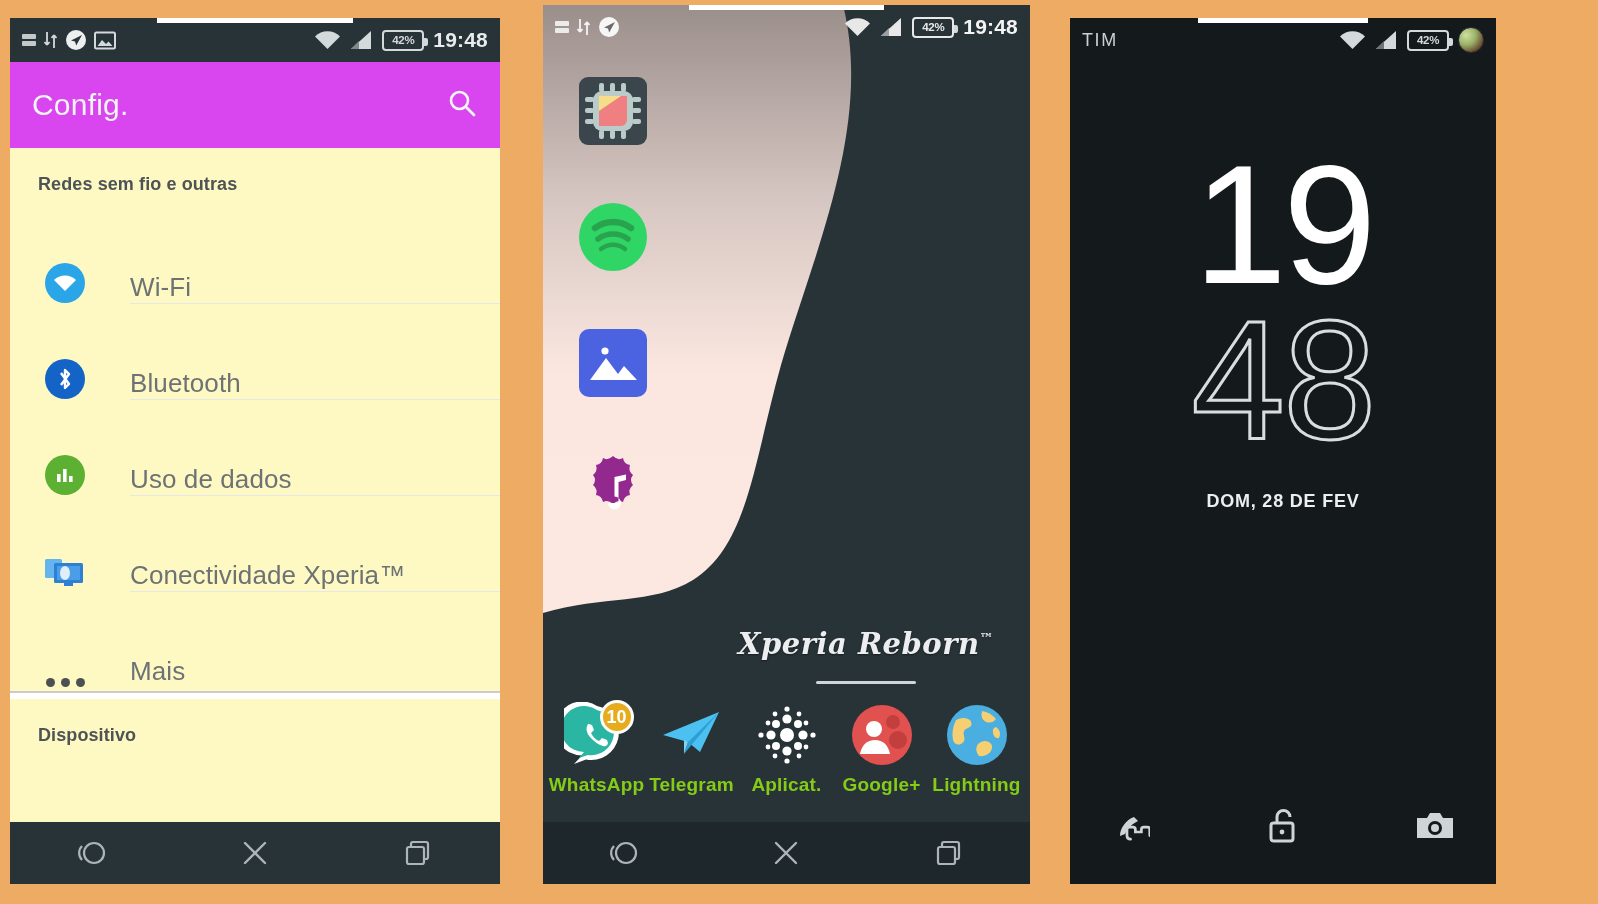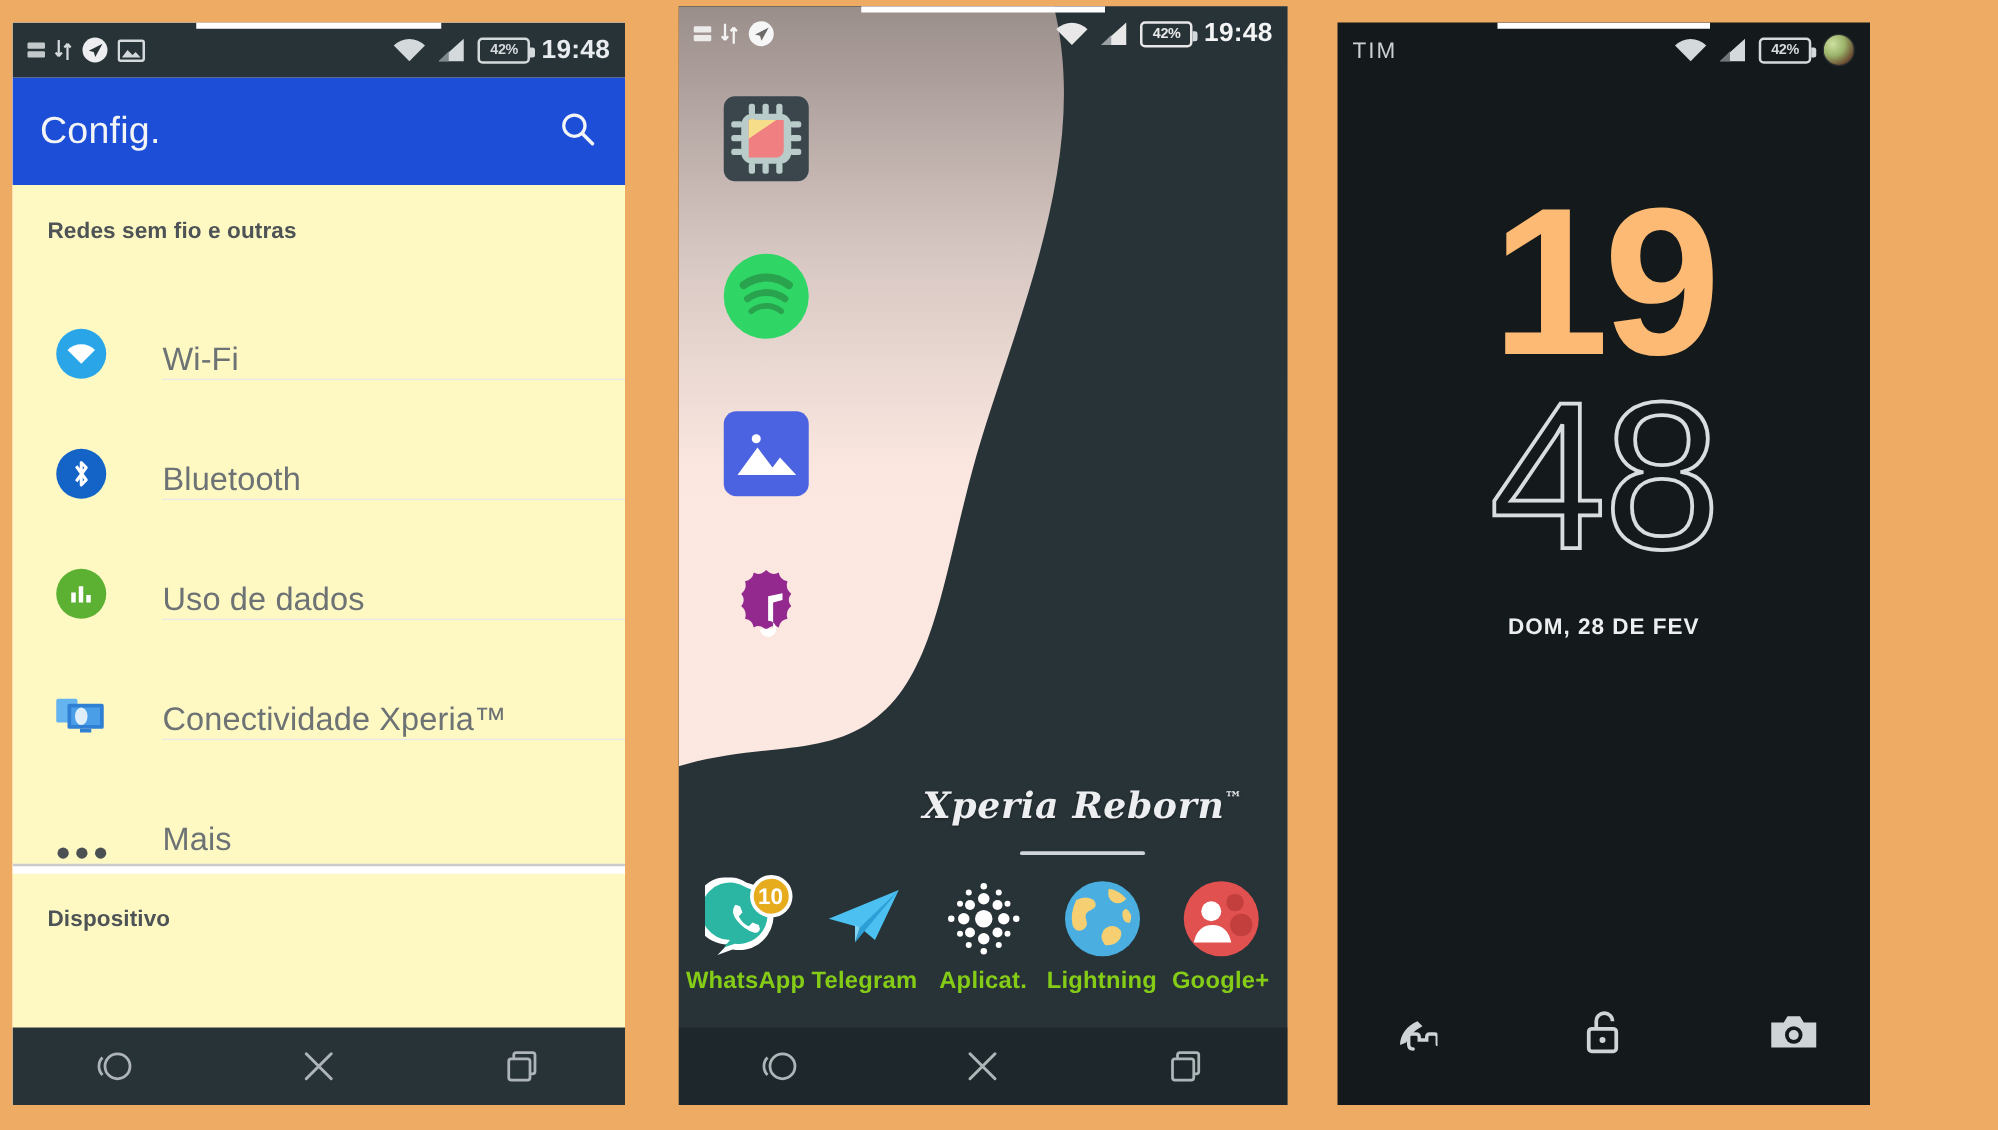--- a/index.html
+++ b/index.html
@@ -61,21 +61,21 @@
   .navbtn { flex: 1; display: flex; align-items: center; justify-content: center; }
 
   
   #panel-settings {
     left: 10px; top: 18px; width: 490px; height: 866px;
     background: #ffffff;
   }
   #panel-settings .statusbar { background: #283338; }
   .appbar {
     position: absolute; top: 44px; left: 0; right: 0; height: 86px;
-    background: #1d4ed8; display: flex; align-items: center;
+    background: #d946ef; display: flex; align-items: center;
     padding: 0 22px; z-index: 25;
   }
   .appbar-title { color: #f2f4f5; font-size: 30px; letter-spacing: .2px; }
   .appbar-search { margin-left: auto; }
   .settings-body {
     position: absolute; top: 130px; left: 0; right: 0; bottom: 0;
     background: #fef9c3; overflow: hidden;
   }
   .sec-head {
     font-size: 18px; font-weight: bold; color: #4e5356;
@@ -132,21 +132,21 @@
     display: flex; align-items: center; justify-content: center;
   }
 
   
   #panel-lock {
     left: 1070px; top: 18px; width: 426px; height: 866px;
     background: #141a1c;
   }
   .clock { position: absolute; left: 0; right: 0; top: 130px; text-align: center; z-index: 10; }
   .clock-h {
-    font-size: 168px; font-weight: bold; color: #fdba74;
+    font-size: 168px; font-weight: normal; color: #ffffff;
     line-height: .92; letter-spacing: -4px;
   }
   .clock-m {
     font-size: 168px; color: transparent; line-height: .92; letter-spacing: -2px;
     -webkit-text-stroke: 3px #d9dddf;
   }
   .lock-date {
     margin-top: 34px; font-size: 18px; font-weight: bold; color: #eceeef;
     letter-spacing: .8px;
   }
@@ -460,42 +460,42 @@
             <circle cx="21" cy="54" r="2.4"></circle>
               <circle cx="45" cy="54" r="2.4"></circle>
           </svg>
         </span>
         <span class="dock-label">Aplicat.</span>
       </div>
 
       <div class="dock-item">
         <span class="dock-ico">
           <svg width="66" height="66" viewBox="0 0 66 66">
+            <circle cx="33" cy="33" r="30" fill="#e0514f"></circle>
+            <circle cx="44" cy="20" r="7" fill="#c23f3e"></circle>
+            <circle cx="49" cy="38" r="9" fill="#c23f3e"></circle>
+            <circle cx="25" cy="27" r="8" fill="#ffffff"></circle>
+            <path d="M11 52 q3 -14 15 -14 q12 0 15 14 Z" fill="#ffffff"></path>
+          </svg>
+        </span>
+        <span class="dock-label">Google+</span>
+      </div>
+
+      <div class="dock-item">
+        <span class="dock-ico">
+          <svg width="66" height="66" viewBox="0 0 66 66">
             <circle cx="33" cy="33" r="30" fill="#4aaee0"></circle>
             <path d="M12 18 q8 -4 14 0 q4 5 -2 8 q-6 2 -4 8 q2 5 -3 8 q-6 2 -8 -4 q-2 -10 3 -20 Z" fill="#f6cf72"></path>
             <path d="M35 54 q-5 -6 -1 -12 q5 -5 11 -2 q5 3 2 9 q-4 6 -12 5 Z" fill="#f6cf72"></path>
             <path d="M38 9 q8 1 14 8 q-4 5 -10 3 q-6 -3 -4 -11 Z" fill="#f6cf72"></path>
             <path d="M52 25 q6 4 3 11 q-5 1 -6 -5 q-1 -5 3 -6 Z" fill="#f6cf72"></path>
           </svg>
         </span>
         <span class="dock-label">Lightning</span>
       </div>
-
-      <div class="dock-item">
-        <span class="dock-ico">
-          <svg width="66" height="66" viewBox="0 0 66 66">
-            <circle cx="33" cy="33" r="30" fill="#e0514f"></circle>
-            <circle cx="44" cy="20" r="7" fill="#c23f3e"></circle>
-            <circle cx="49" cy="38" r="9" fill="#c23f3e"></circle>
-            <circle cx="25" cy="27" r="8" fill="#ffffff"></circle>
-            <path d="M11 52 q3 -14 15 -14 q12 0 15 14 Z" fill="#ffffff"></path>
-          </svg>
-        </span>
-        <span class="dock-label">Google+</span>
-      </div>
     </div>
 
     <div class="navbar" style="background:#1e282c">
       <span class="navbtn">
         <svg width="32" height="32" viewBox="0 0 32 32">
           <circle cx="18" cy="16" r="10" fill="none" stroke="#aeb5b8" stroke-width="2.2"></circle>
           <path d="M6 9 A10 10 0 0 0 6 23" fill="none" stroke="#aeb5b8" stroke-width="2.2"></path>
         </svg>
       </span>
       <span class="navbtn">

